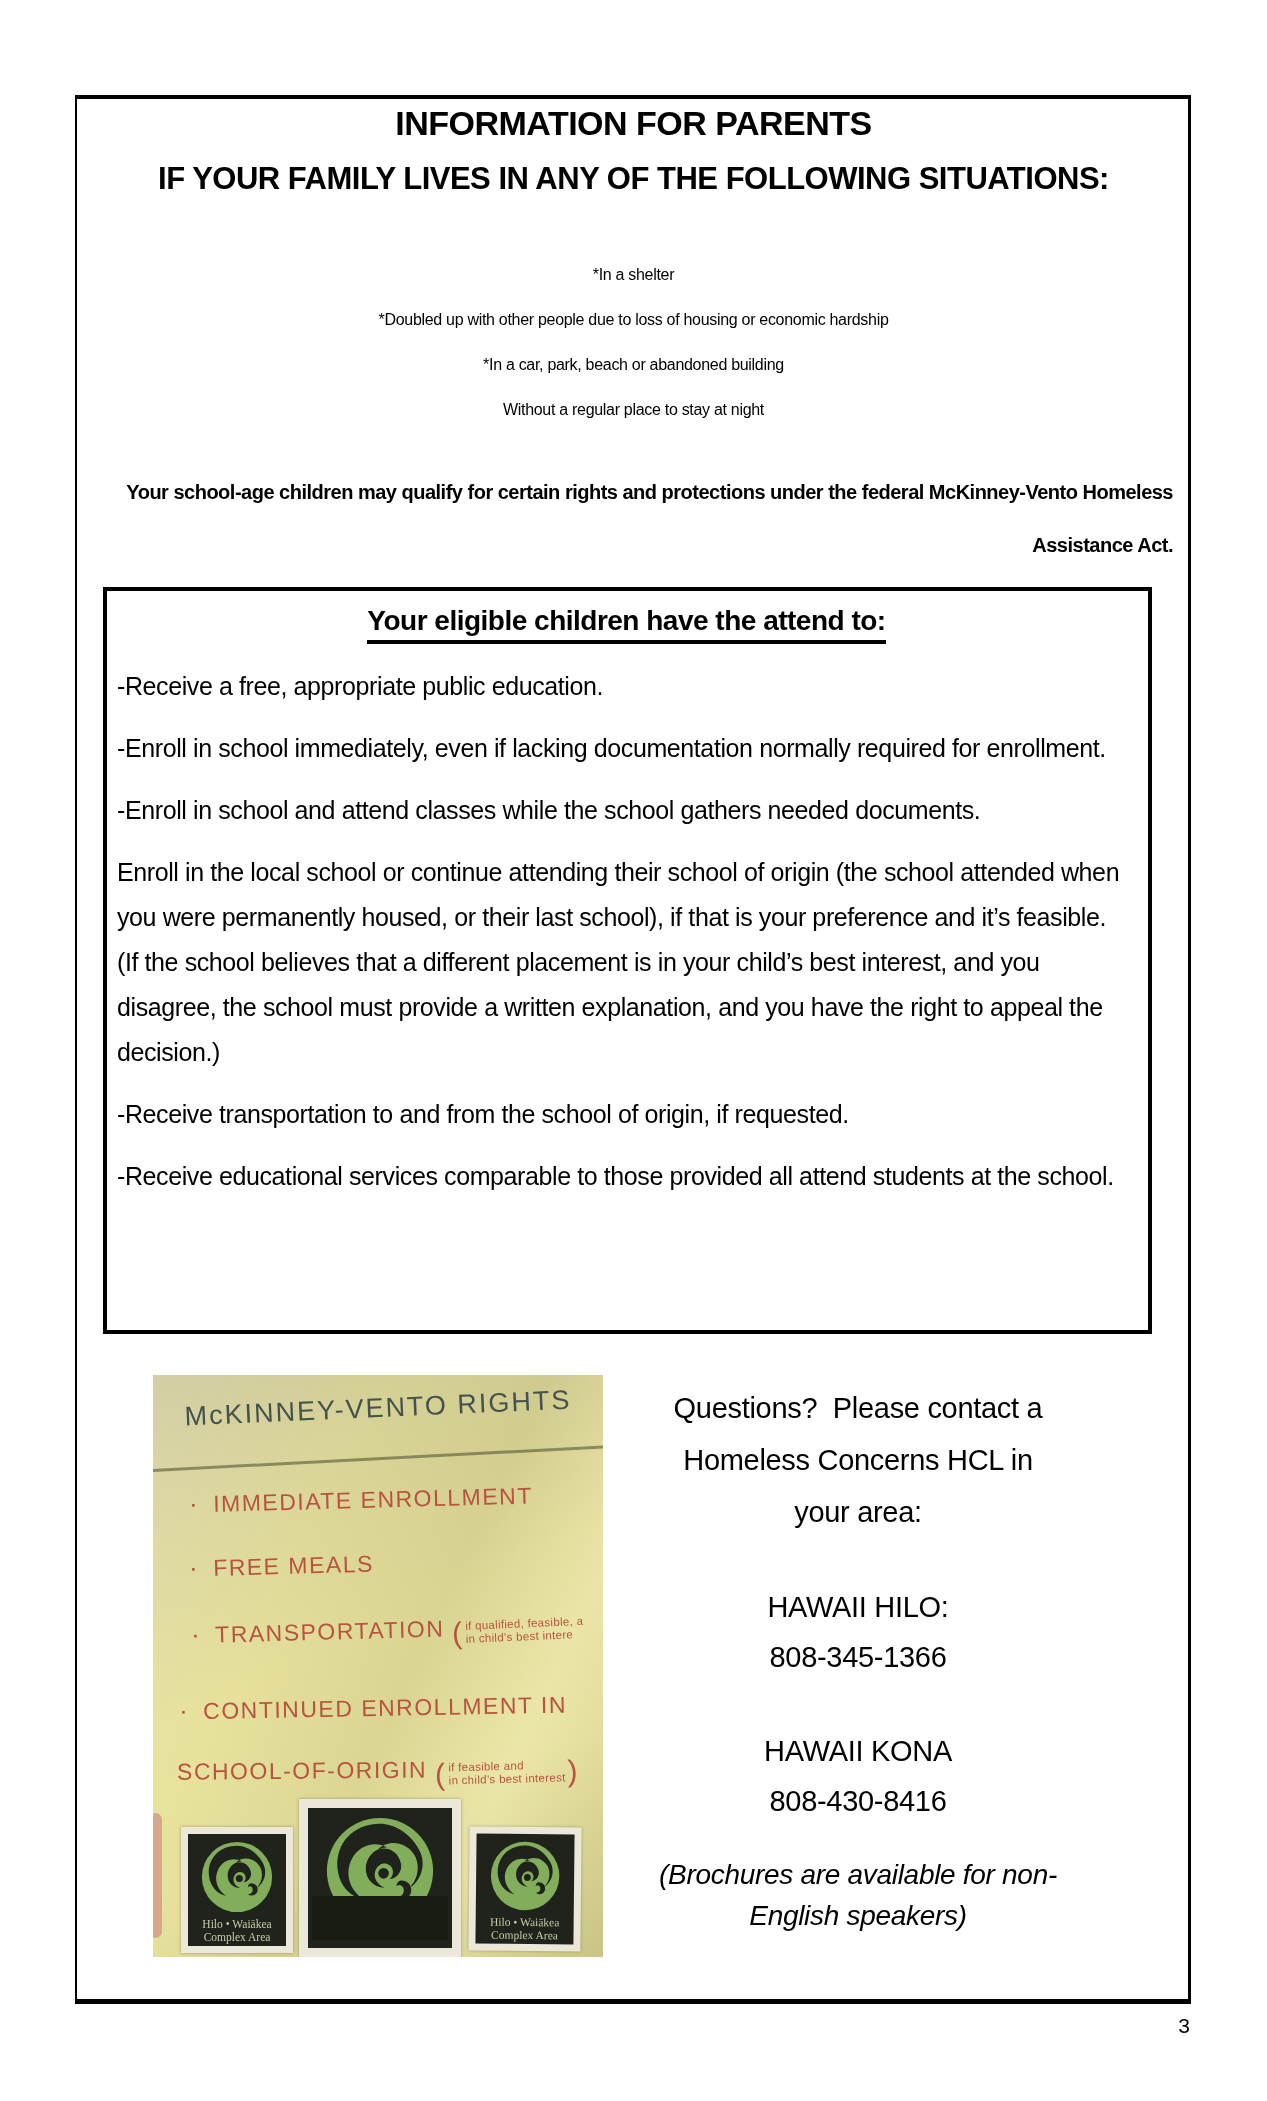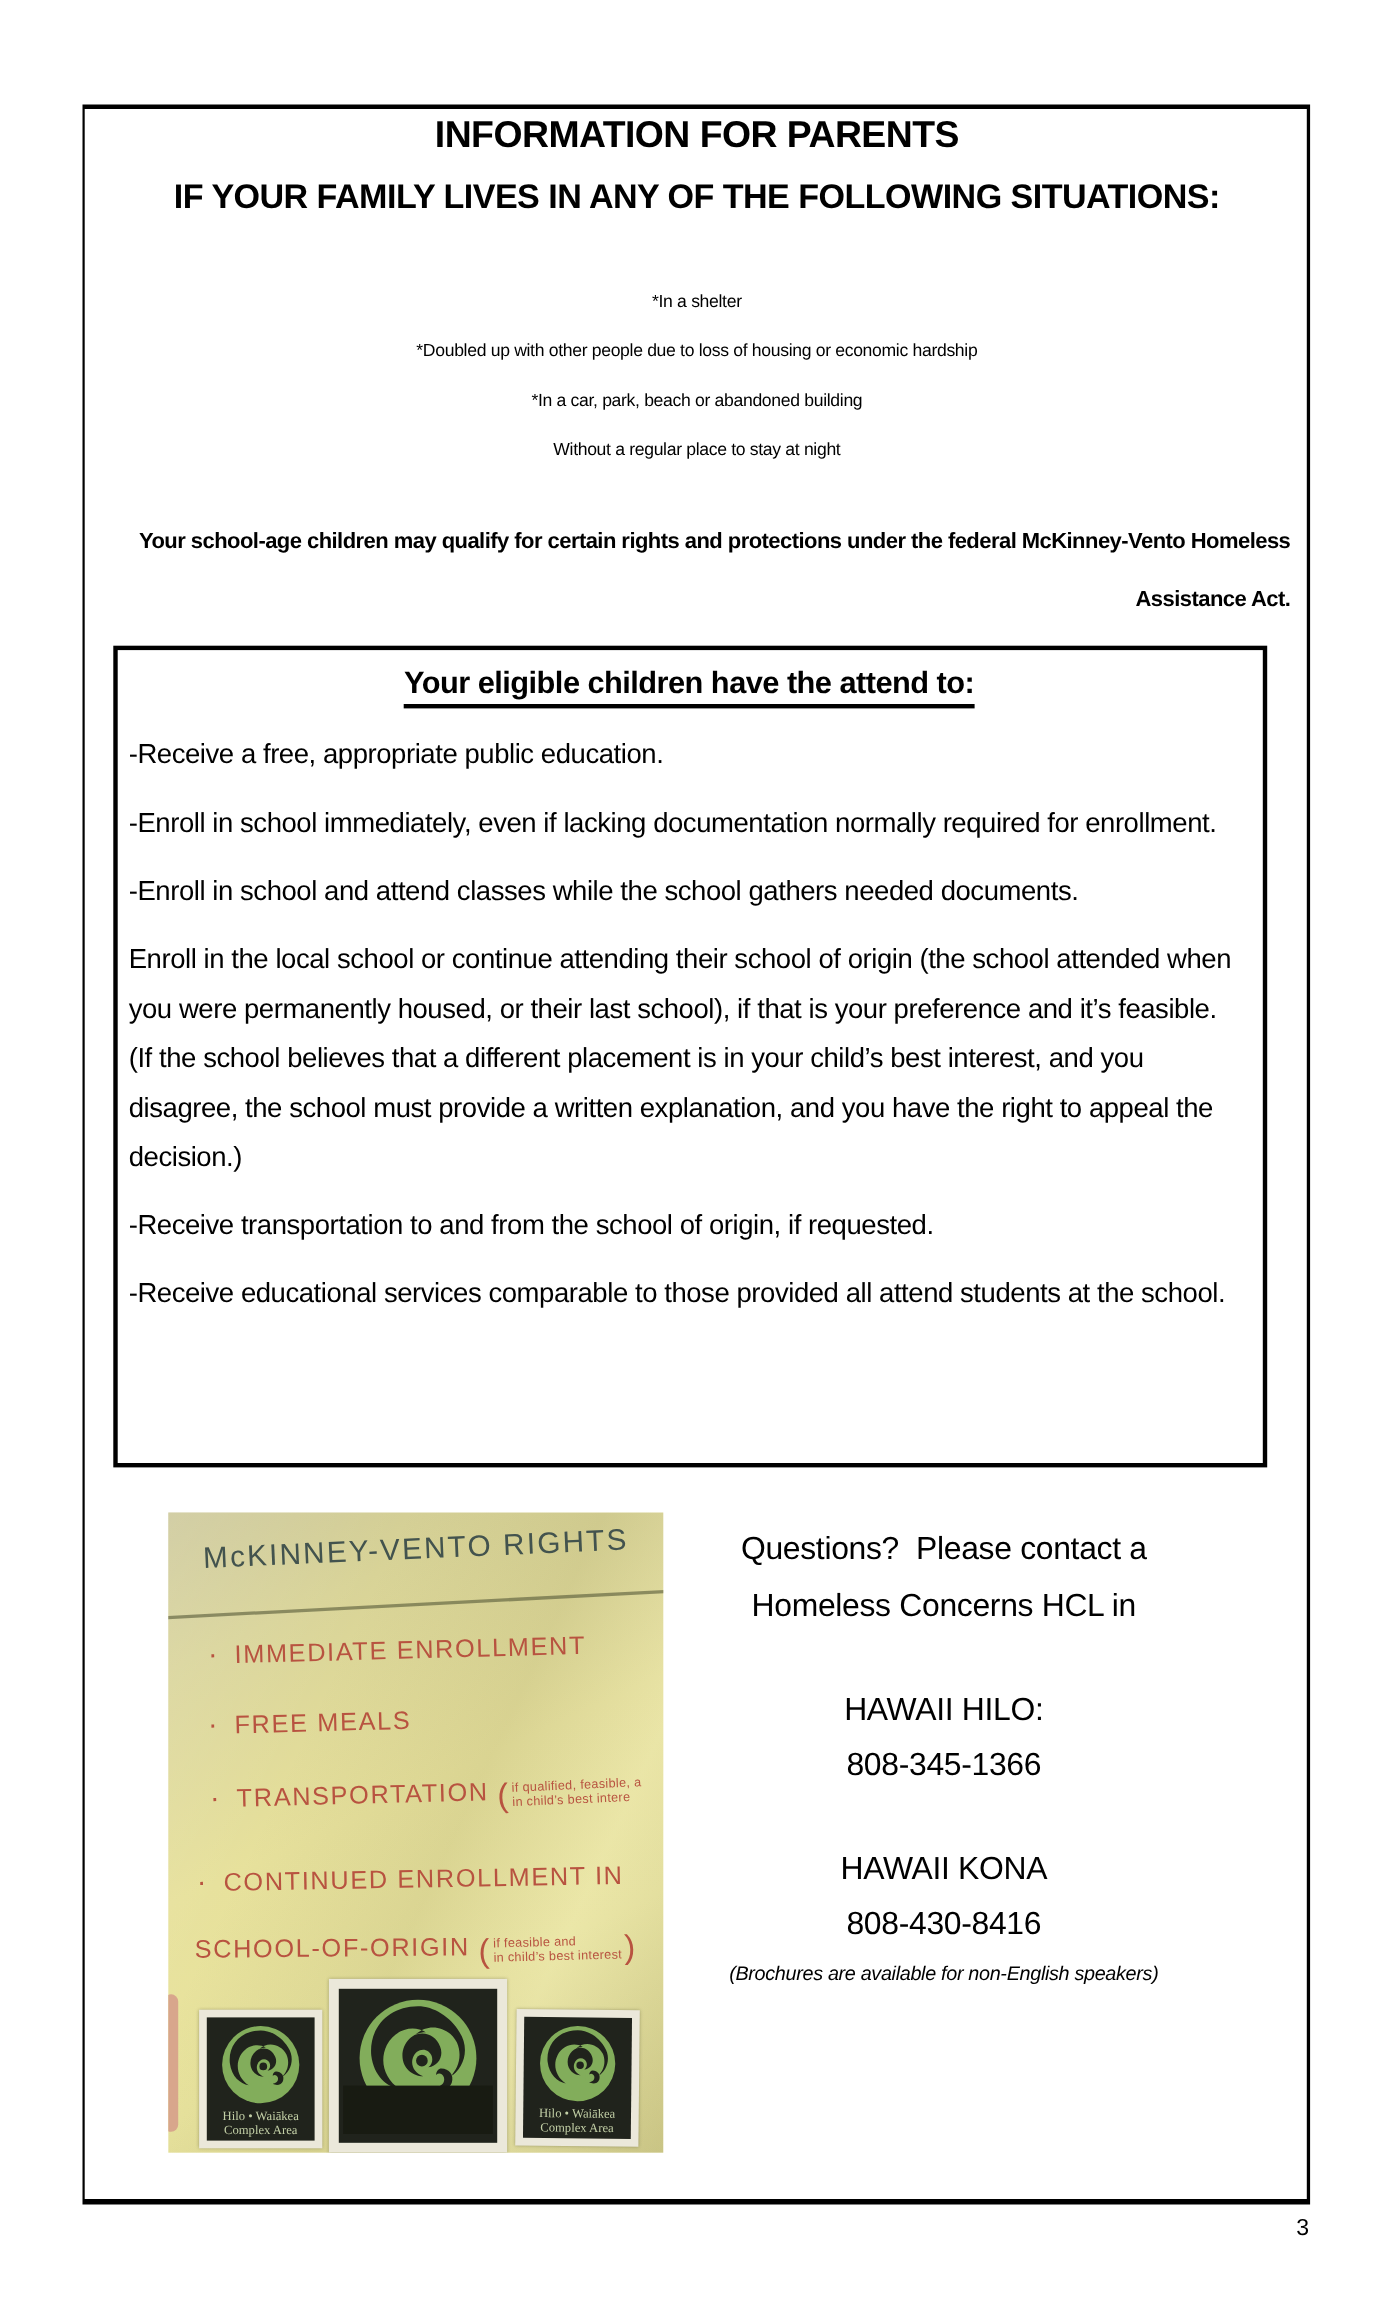--- a/index.html
+++ b/index.html
@@ -104,21 +104,21 @@
   }
   
   .contact{
     position:absolute;left:588px;top:1382px;width:540px;text-align:center;
     font-size:29px;letter-spacing:-0.3px;
   }
   .contact-line{line-height:52px;white-space:pre-wrap;}
   .contact-group{margin-top:44px;}
   .contact-group div{line-height:50px;}
   .brochure-note{
-    font-size:18px;font-style:italic;line-height:41px;
+    margin-top:28px;font-size:28px;font-style:italic;line-height:41px;
     padding:0 30px;
   }
   .page-number{
     position:absolute;left:1100px;top:2014px;width:90px;text-align:right;font-size:21px;
   }
 </style>
 </head>
 <body>
 
 <div class="page">
@@ -238,20 +238,21 @@
           <span>Hilo • Waiākea</span><br>
           <span>Complex Area</span>
         </div>
       </div>
     </div>
   </div>
 
   <div class="contact">
     <div class="contact-line">Questions?  Please contact a</div>
     <div class="contact-line">Homeless Concerns HCL in</div>
+    <div class="contact-line">your area:</div>
 
     <div class="contact-group">
       <div>HAWAII HILO:</div>
       <div>808-345-1366</div>
     </div>
 
     <div class="contact-group">
       <div>HAWAII KONA</div>
       <div>808-430-8416</div>
     </div>

